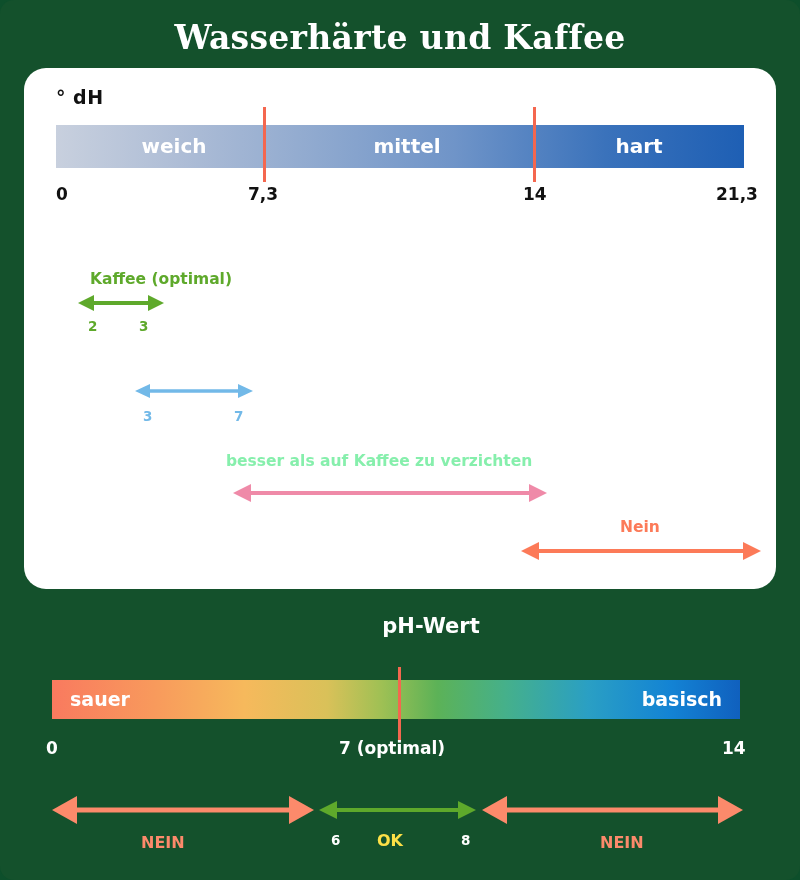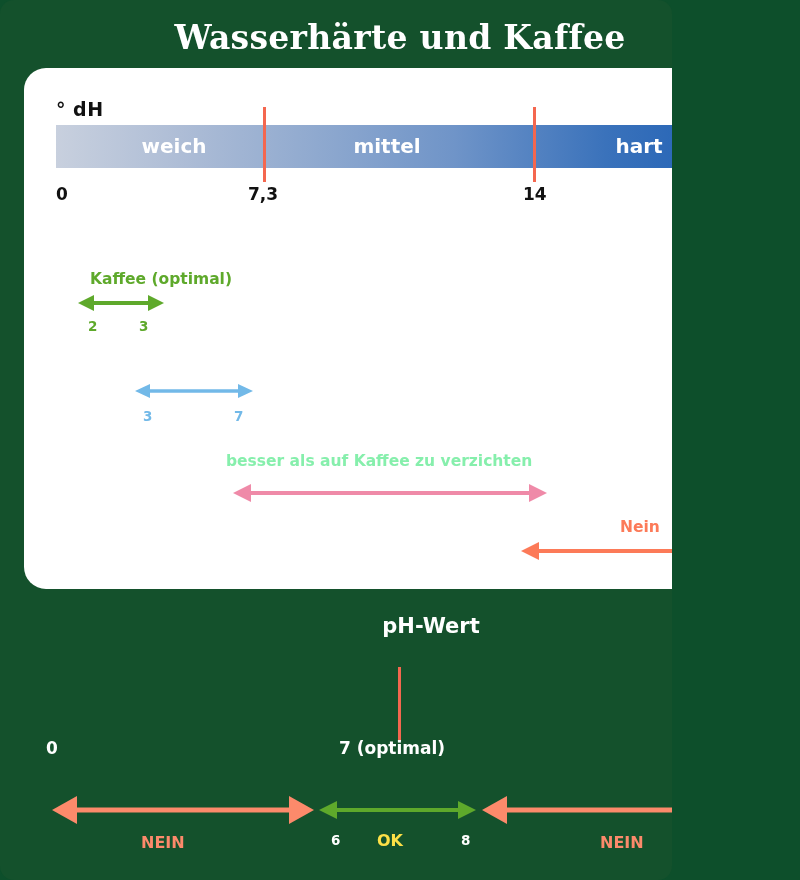--- a/index.html
+++ b/index.html
@@ -8,21 +8,21 @@
     background: #0d4f2b;
   }
   body {
     width: 800px;
     height: 880px;
     overflow: hidden;
     font-family: "DejaVu Sans", sans-serif;
   }
   #root {
     position: relative;
-    width: 672px;
+    width: 800px;
     height: 880px;
     background: #14512c;
     border-radius: 14px;
     overflow: hidden;
   }
 
   
   .title {
     position: absolute;
     left: 0;
@@ -41,21 +41,21 @@
     position: absolute;
     left: 24px;
     top: 68px;
     width: 752px;
     height: 521px;
     background: #ffffff;
     border-radius: 22px;
   }
 
   
-  .abs { position: absolute; white-space: nowrap; margin-top: 12px; }
+  .abs { position: absolute; white-space: nowrap; }
 
   .unit-label {
     left: 56px;
     top: 86px;
     font-size: 19px;
     font-weight: bold;
     color: #111111;
     letter-spacing: 0.5px;
   }
 
@@ -180,21 +180,21 @@
 <div id="root">
 
   <div class="title">Wasserhärte und Kaffee</div>
 
   <div class="card"></div>
 
   <div class="abs unit-label">° dH</div>
 
   <div class="hard-bar">
     <div class="bar-seg-label" style="left:14px;width:208px;">weich</div>
-    <div class="bar-seg-label" style="left:196px;width:270px;">mittel</div>
+    <div class="bar-seg-label" style="left:216px;width:270px;">mittel</div>
     <div class="bar-seg-label" style="left:478px;width:210px;border-radius:20px;">hart</div>
   </div>
 
   <div class="tick-red" style="left:263px;top:107px;height:75px;"></div>
   <div class="tick-red" style="left:533px;top:107px;height:75px;"></div>
 
   <div class="axis-num" style="left:56px;">0</div>
   <div class="axis-num" style="left:248px;">7,3</div>
   <div class="axis-num" style="left:523px;">14</div>
   <div class="axis-num" style="left:716px;">21,3</div>
@@ -225,20 +225,24 @@
 
   <div class="arrow-label" style="left:620px;top:518px;color:#fc7a58;">Nein</div>
   <svg class="dblarrow" style="left:521px;top:539px;" width="240" height="24">
     <line x1="13" y1="12" x2="227" y2="12" stroke="#fc7a58" stroke-width="4"></line>
     <polygon points="0,12 18,3 18,21" fill="#fc7a58"></polygon>
     <polygon points="240,12 222,3 222,21" fill="#fc7a58"></polygon>
   </svg>
 
   <div class="ph-title">pH-Wert</div>
 
+  <div class="ph-bar">
+    <div class="ph-seg-label" style="left:18px;">sauer</div>
+    <div class="ph-seg-label" style="right:18px;">basisch</div>
+  </div>
 
   <div class="tick-red" style="left:398px;top:667px;height:74px;"></div>
 
   <div class="ph-axis-num" style="left:46px;">0</div>
   <div class="ph-axis-num" style="left:339px;">7 (optimal)</div>
   <div class="ph-axis-num" style="left:722px;">14</div>
 
   <svg class="dblarrow" style="left:52px;top:793px;" width="262" height="34">
     <line x1="18" y1="17" x2="244" y2="17" stroke="#fc8a6b" stroke-width="5"></line>
     <polygon points="0,17 25,3 25,31" fill="#fc8a6b"></polygon>

